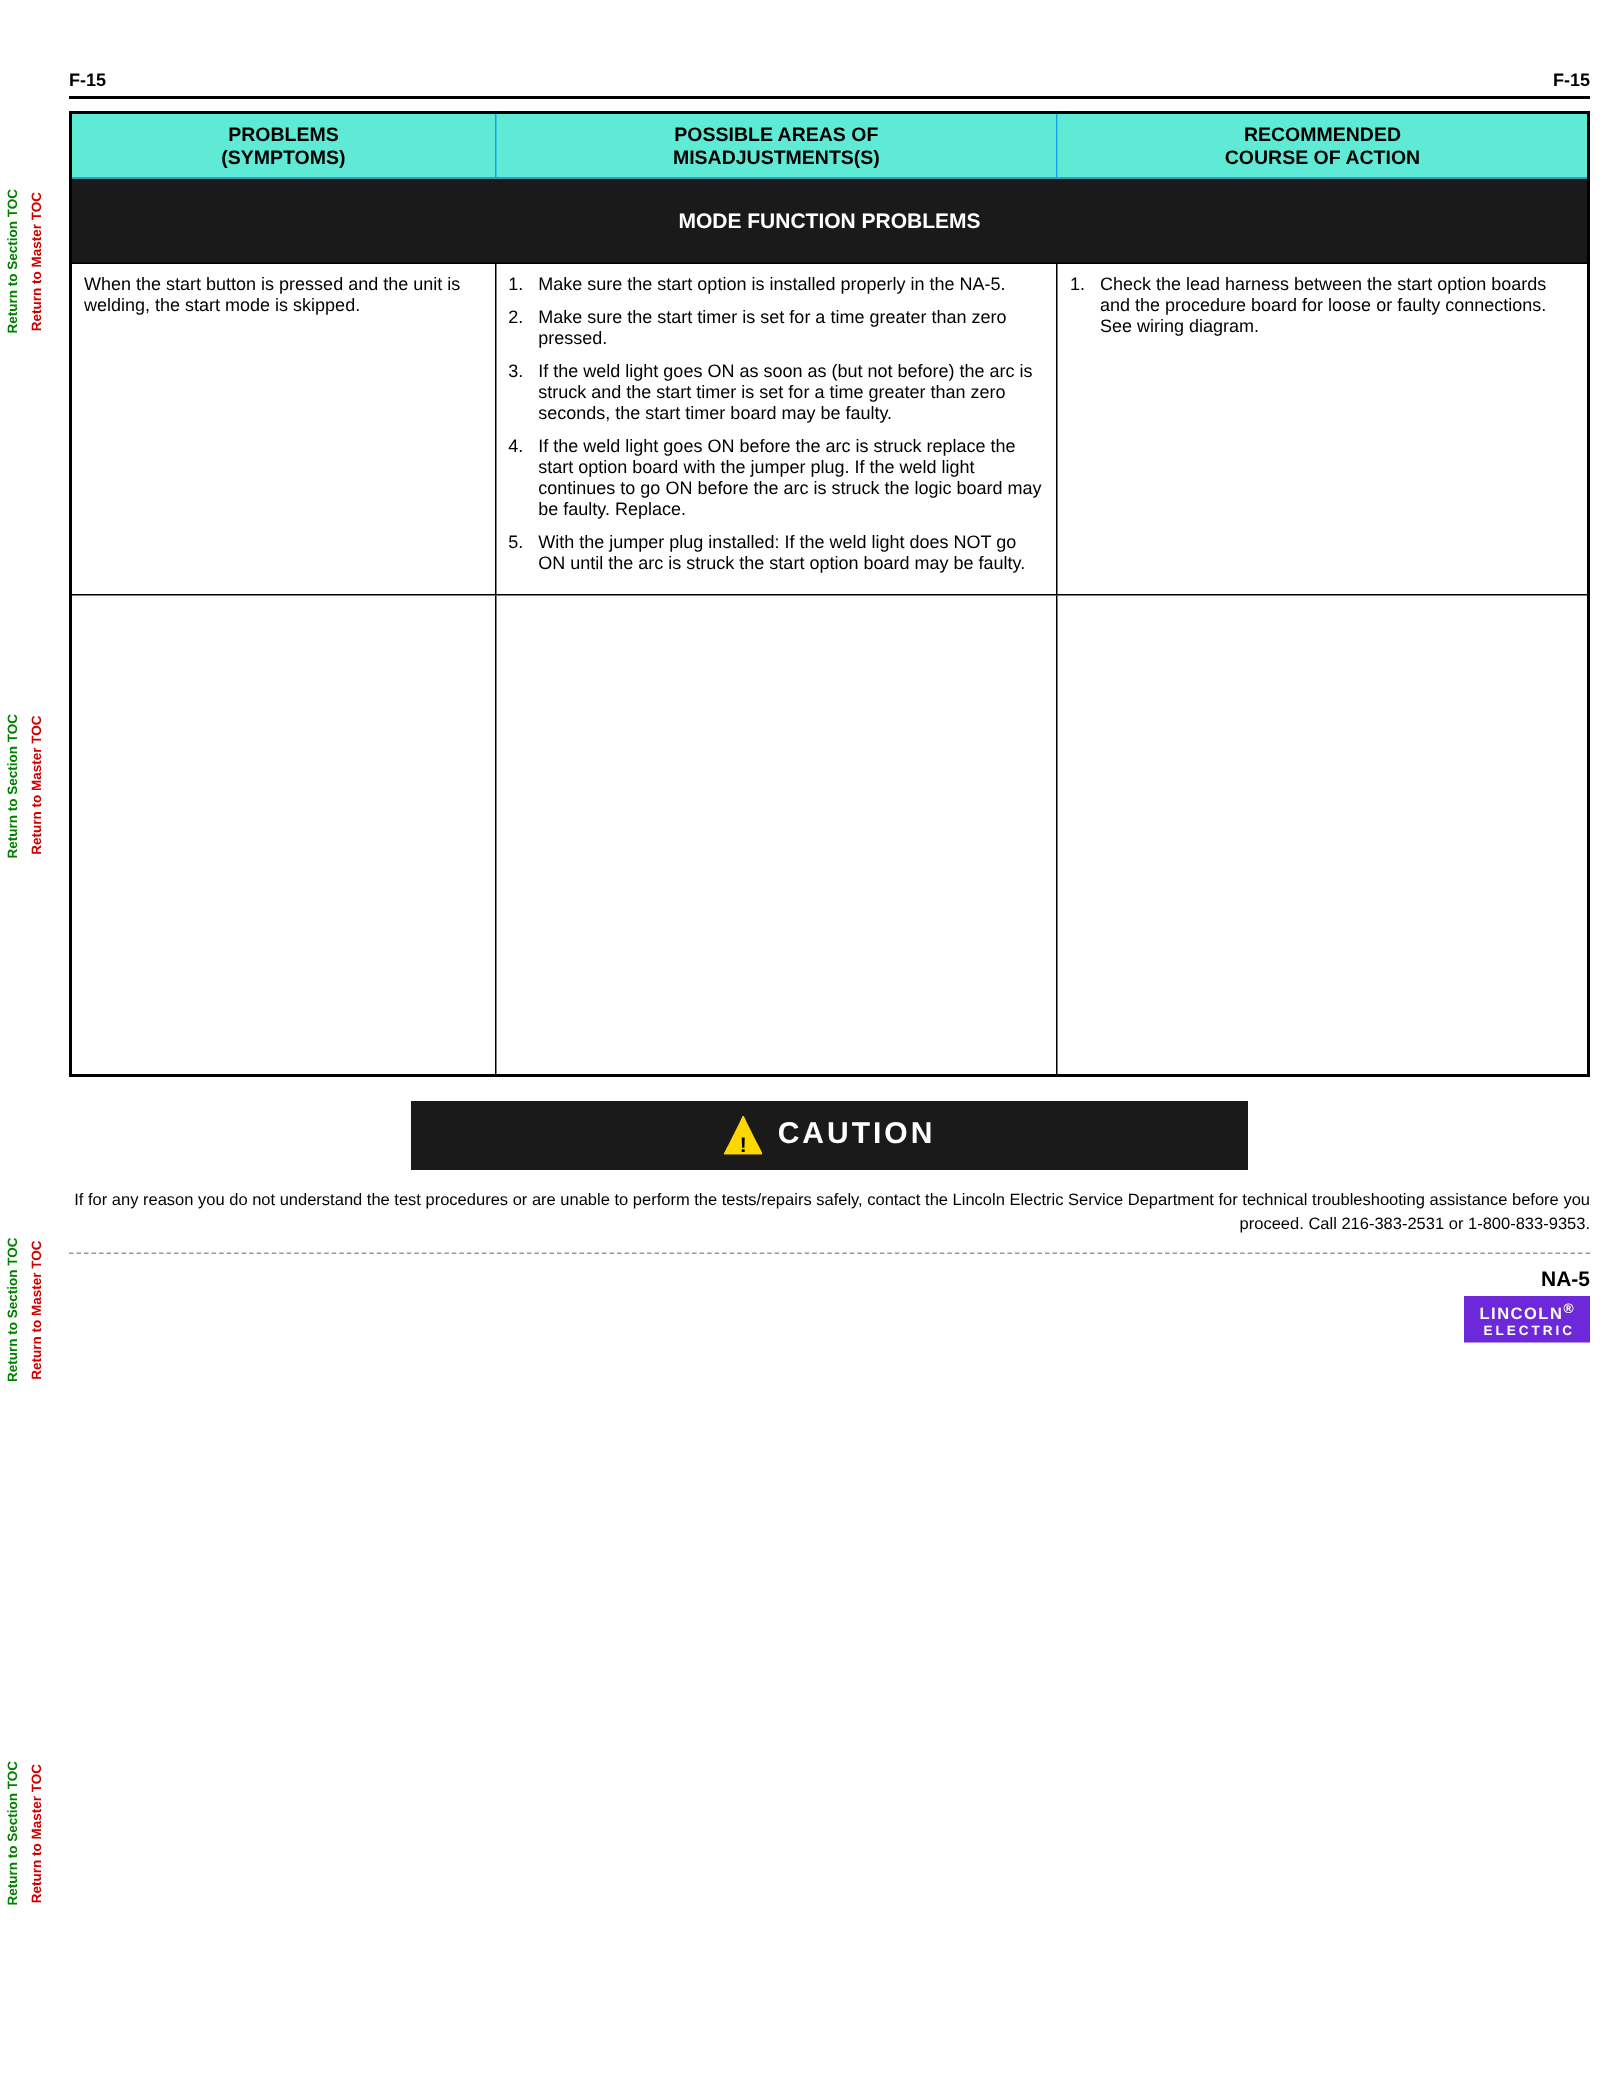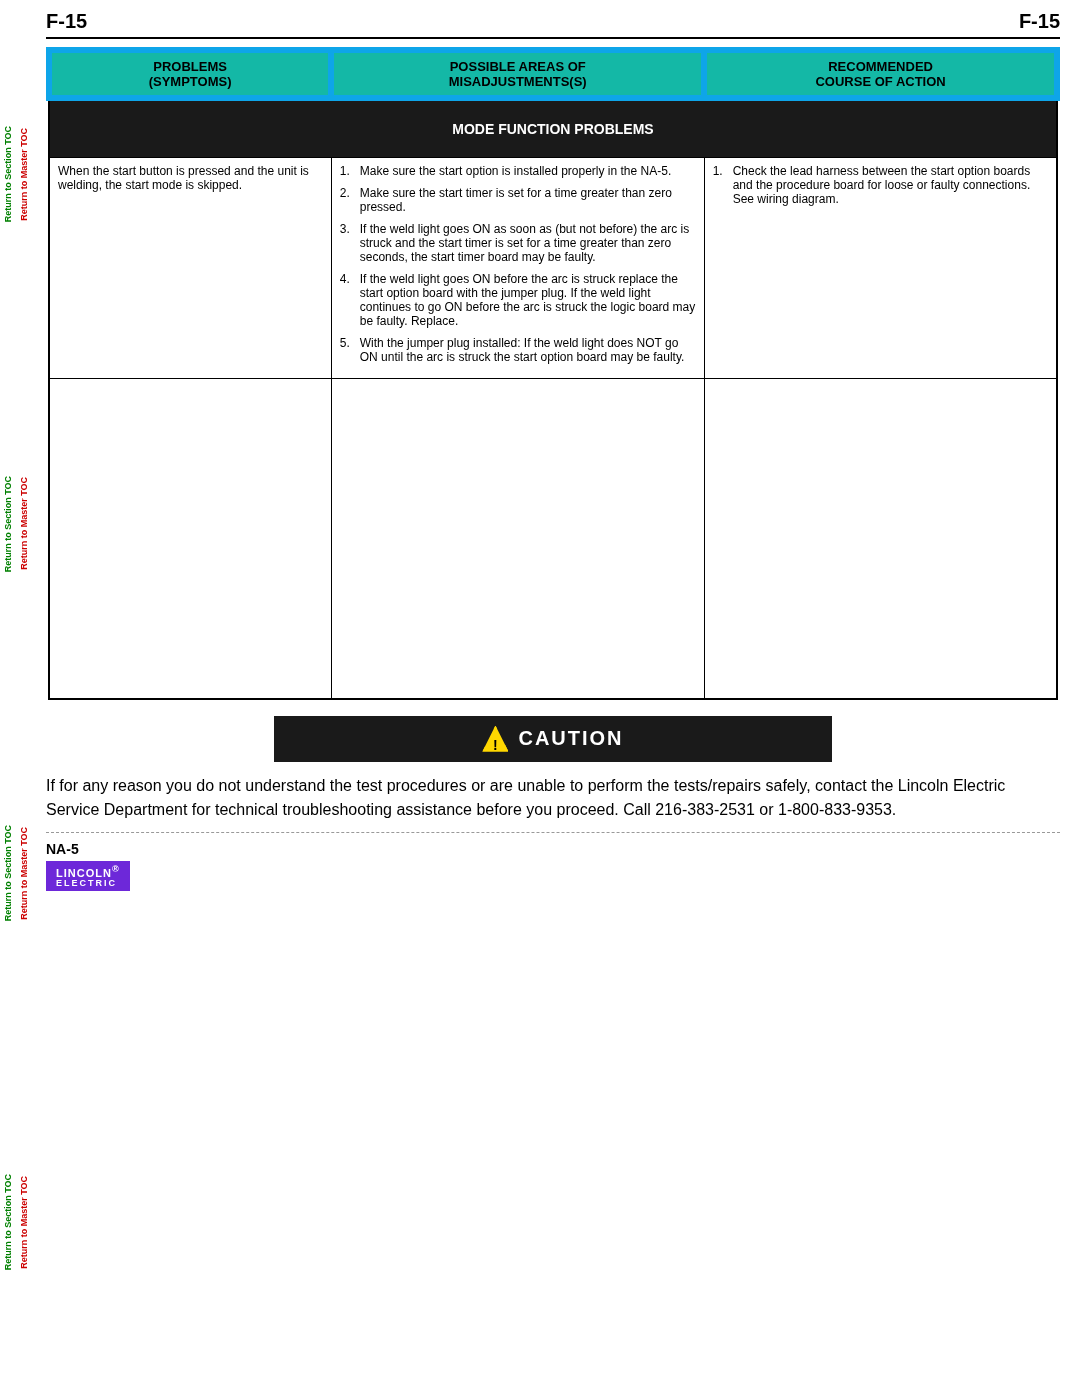--- a/index.html
+++ b/index.html
@@ -65,22 +65,23 @@
     
     .page-header {
       display: flex;
       justify-content: space-between;
       align-items: center;
       margin-bottom: 8px;
       border-bottom: 2px solid #000;
       padding-bottom: 4px;
     }
     .page-num {
-      font-size: 20px;
-      font-weight: bold;
+      font-size: 12px;
+      font-weight: bold;
+      margin-top: 36px;
     }
     .page-title {
       font-size: 24px;
       font-weight: bold;
       text-align: center;
       flex: 1;
     }
 
     .safety-note {
       text-align: center;
@@ -89,27 +90,27 @@
     }
 
     
     .main-table {
       width: 100%;
       border-collapse: collapse;
       border: 2px solid #000;
       margin-bottom: 16px;
     }
     .main-table th {
-      border: 6px solid #0ea5e9;
+      border: 1px solid #0ea5e9;
       padding: 6px 8px;
       text-align: center;
       font-size: 13px;
       font-weight: bold;
       vertical-align: middle;
-      background: #14b8a6;
+      background: #5eead4;
     }
     .main-table td {
       border: 1px solid #000;
       padding: 6px 8px;
       vertical-align: top;
       font-size: 12px;
     }
 
     .section-header-row td {
       background: #1a1a1a;
@@ -139,34 +140,34 @@
       justify-content: center;
       gap: 10px;
     }
 
     .caution-section {
       text-align: center;
       margin-bottom: 10px;
     }
 
     .footer-note {
-      font-size: 16px;
-      text-align: left;
+      font-size: 11px;
+      text-align: right;
       line-height: 1.5;
       margin-bottom: 10px;
     }
 
     .footer-divider {
       border: none;
       border-top: 1px dashed #999;
       margin: 6px 0;
     }
 
     .footer-logo-section {
-      text-align: left;
+      text-align: right;
       margin-top: 8px;
     }
 
     .footer-logo-section .model-name {
       font-size: 14px;
       font-weight: bold;
       margin-bottom: 4px;
     }
 
     .lincoln-badge {

